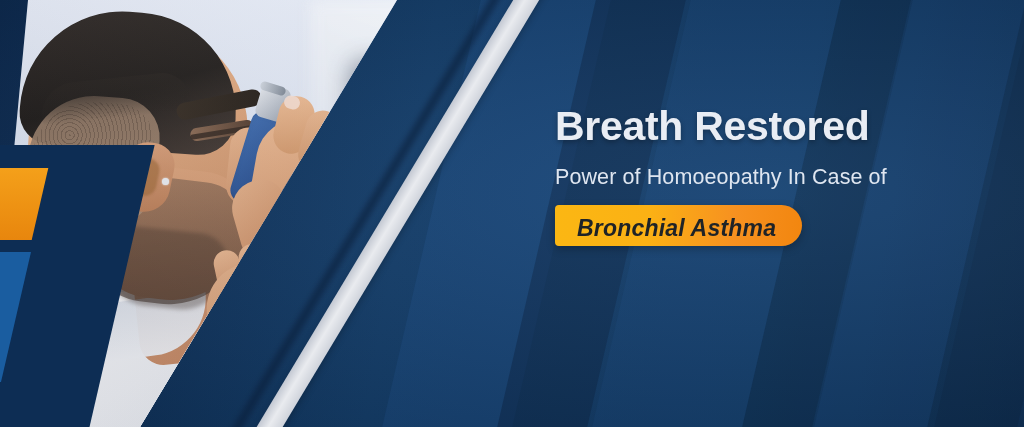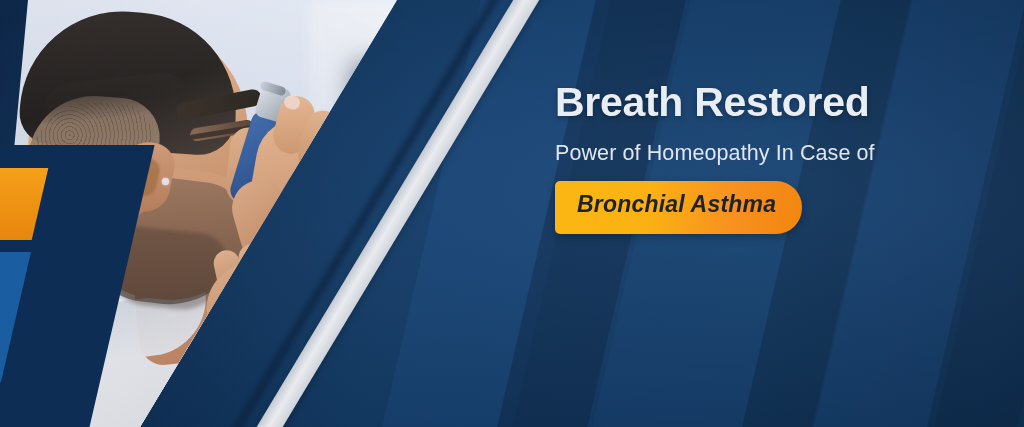--- a/index.html
+++ b/index.html
@@ -171,28 +171,28 @@
   }
   .leaf-wrap{ position:absolute; left:104px; top:-1px; width:40px; height:26px; }
   .logo-tag{
     position:absolute; right:2px; top:41px; font-size:5.6px; color:#eaeef2;
     letter-spacing:.55px; font-style:italic; white-space:nowrap;
   }
 
   .content{ position:absolute; left:555px; top:80px; width:455px; }
   .h1{
     font-size:41px; line-height:1.12; font-weight:700; color:#e9edf4;
-    letter-spacing:-.3px; text-shadow:0 2px 5px rgba(0,0,0,.30);
+    letter-spacing:-.3px; text-shadow:0 2px 5px rgba(0,0,0,.30);margin-top:24px;
   }
   .h1 .l2{ display:block; }
   .sub{
     margin-top:15px; font-size:21.5px; color:#dfe6f0; font-weight:400; letter-spacing:.1px;
   }
   .badge{
-    display:inline-block; margin-top:15px; padding:10px 26px 16px 22px;
+    display:inline-block; margin-top:15px; padding:10px 26px 4px 22px;
     border-radius:5px 26px 26px 5px;
     background:linear-gradient(95deg,#fbb713 0%,#fbb114 38%,#f79120 72%,#f2860f 100%);
     color:#1f2327; font-size:23px; font-weight:700; font-style:italic;
     letter-spacing:.2px; box-shadow:0 3px 9px rgba(0,0,0,.26);
   }
 </style>
 </head>
 <body>
 
 <div class="banner">
@@ -267,17 +267,17 @@
   </div>
 
   <div class="strip2"></div>
   <div class="strip"></div>
 
 
   <div class="content">
     <div class="h1">
       <span class="l1">Breath Restored</span>
     </div>
-    <div class="sub">Power of Homeopathy In Case of</div>
+    <div class="sub">Power of Homoeopathy In Case of</div>
     <div class="badge">Bronchial Asthma</div>
   </div>
 
 </div>
 
 </body></html>

